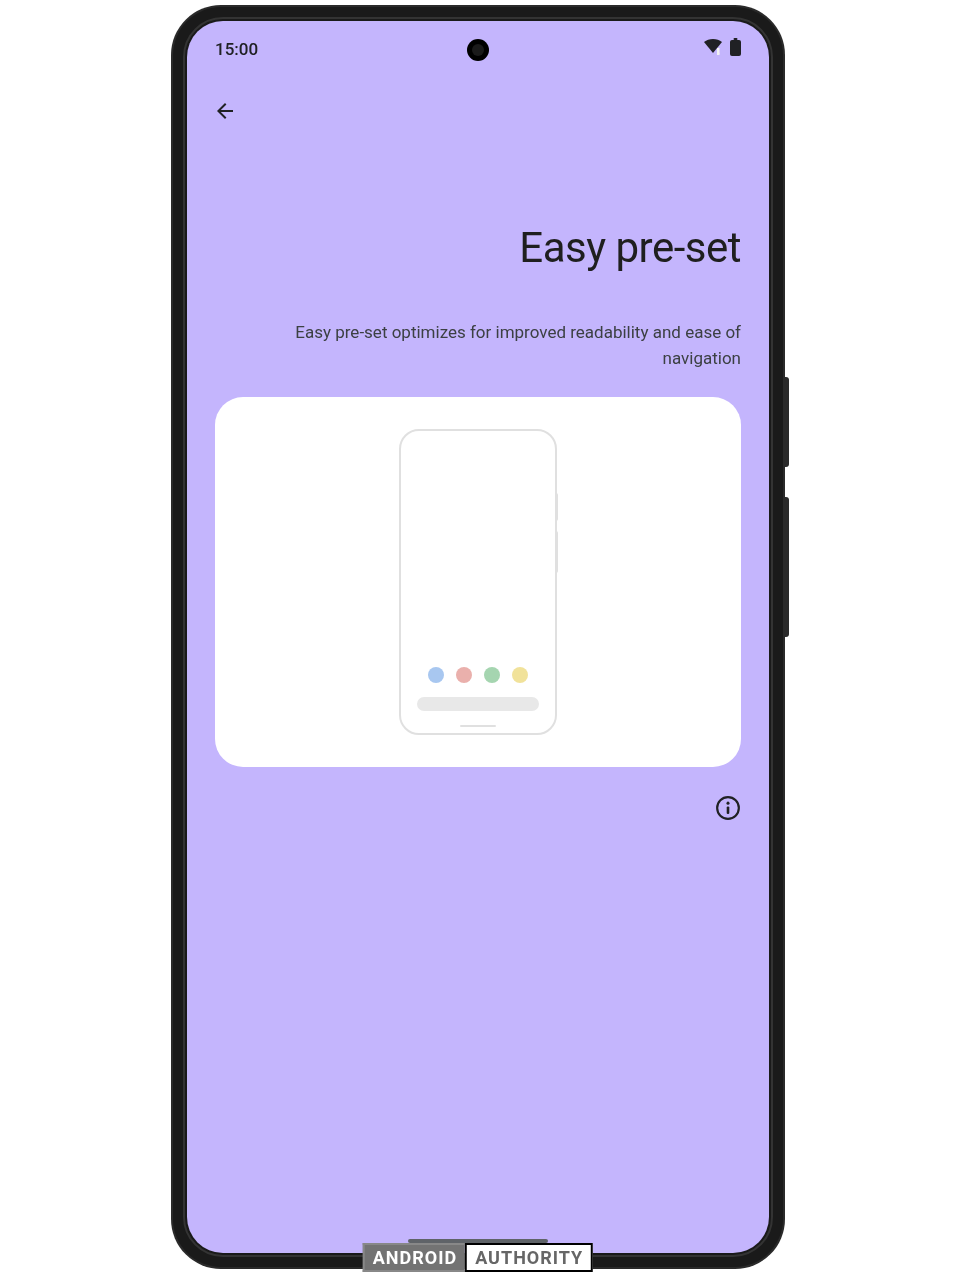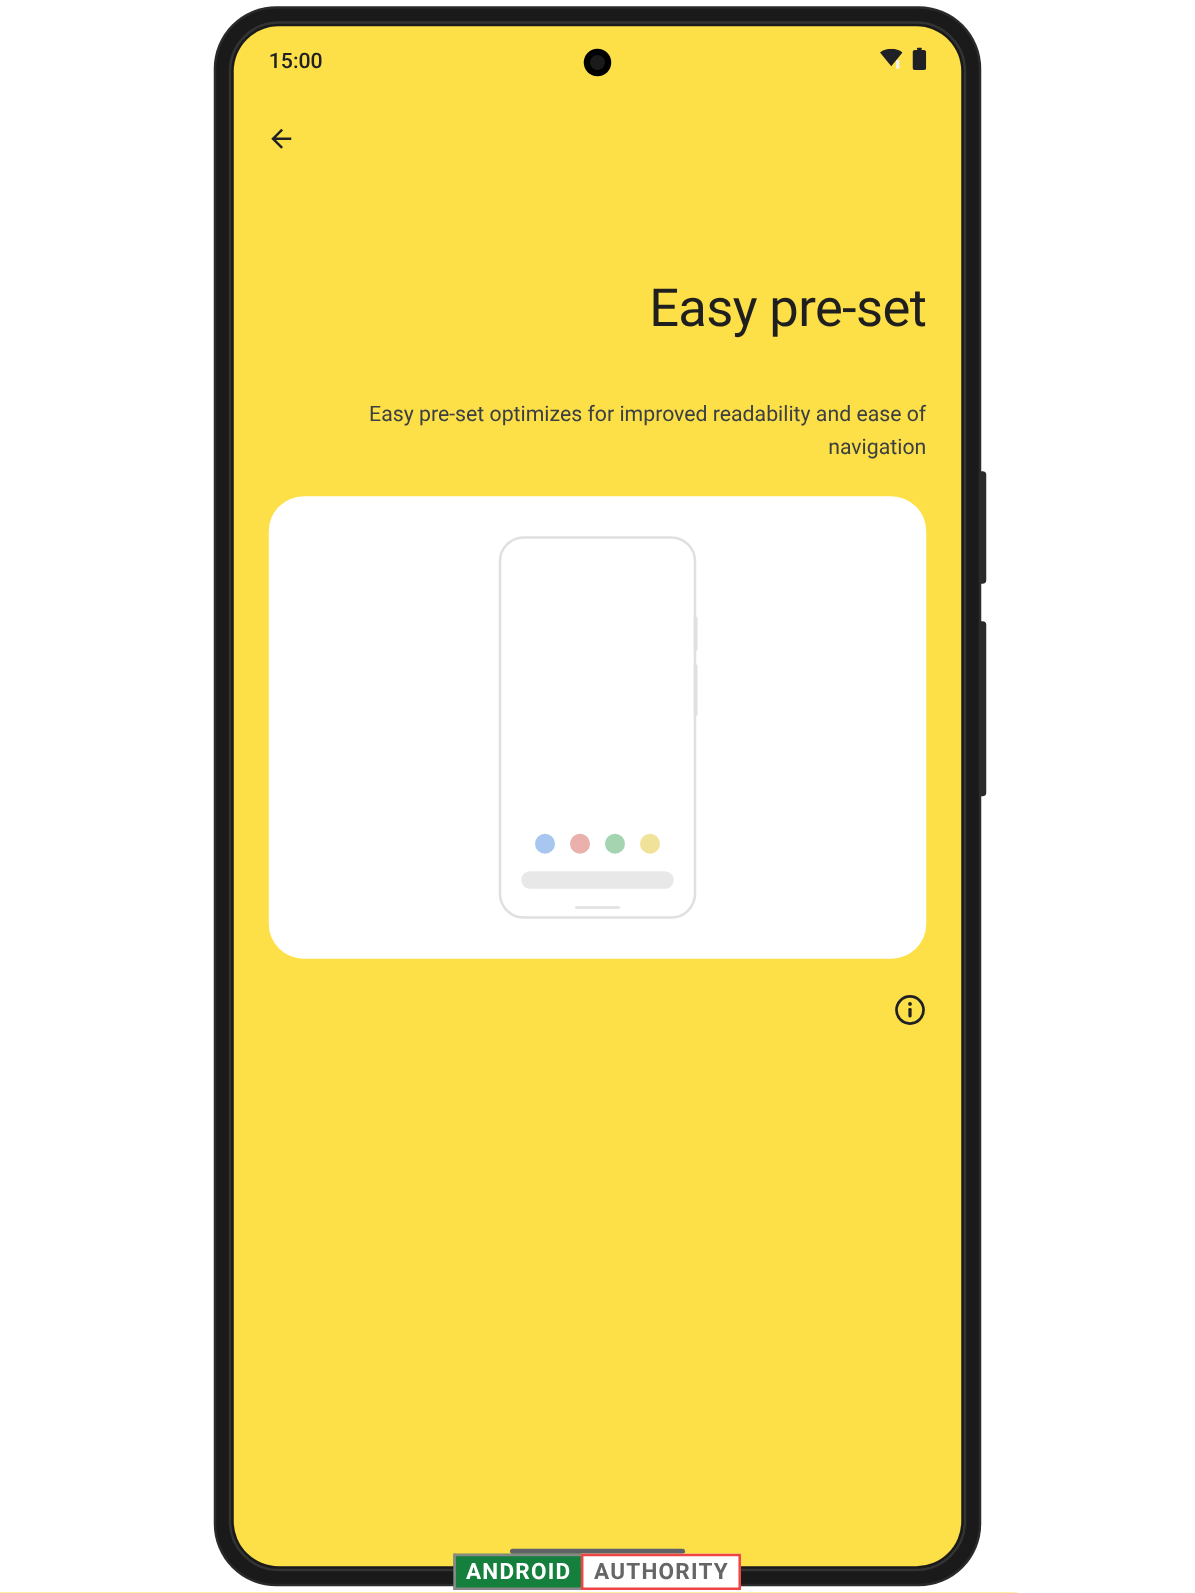--- a/index.html
+++ b/index.html
@@ -44,21 +44,21 @@
     right: -6px;
     top: 490px;
     width: 6px;
     height: 140px;
     background: #2a2a2a;
     border-radius: 0 3px 3px 0;
   }
   .screen {
     width: 100%;
     height: 100%;
-    background: #fde047;
+    background: #c4b5fd;
     border-radius: 36px;
     overflow: hidden;
     position: relative;
   }
   .camera-hole {
     position: absolute;
     top: 18px;
     left: 50%;
     transform: translateX(-50%);
     width: 22px;
@@ -221,31 +221,31 @@
     bottom: 2px;
     left: 50%;
     transform: translateX(-50%);
     display: flex;
     font-size: 18px;
     font-weight: 700;
     letter-spacing: 1px;
     z-index: 20;
   }
   .wm-a {
-    background: #15803d;
+    background: #737373;
     color: #fff;
     padding: 2px 8px;
     border: 2px solid #888;
     border-right: none;
   }
   .wm-b {
     background: #fff;
     color: #666;
     padding: 2px 8px;
-    border: 2px solid #ef4444;
+    border: 2px solid #000000;
   }
 </style>
 </head>
 <body>
 
 <div class="phone-frame">
   <div class="side-button-1"></div>
   <div class="side-button-2"></div>
   <div class="screen">
     <div class="camera-hole"></div>

